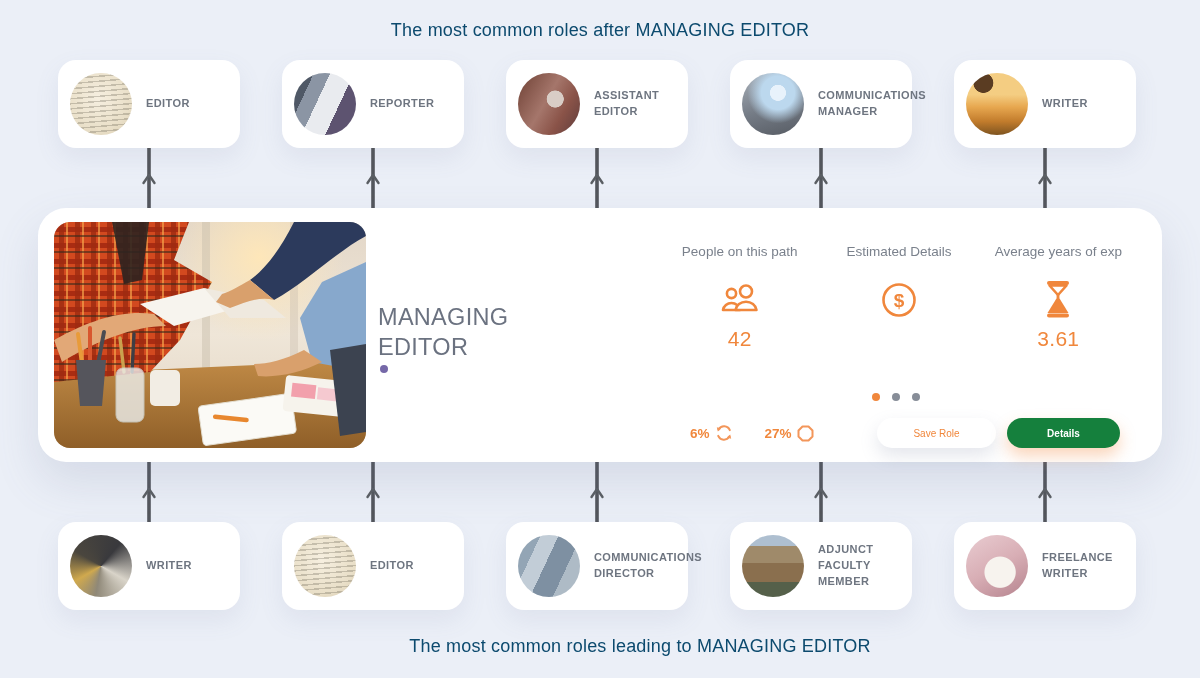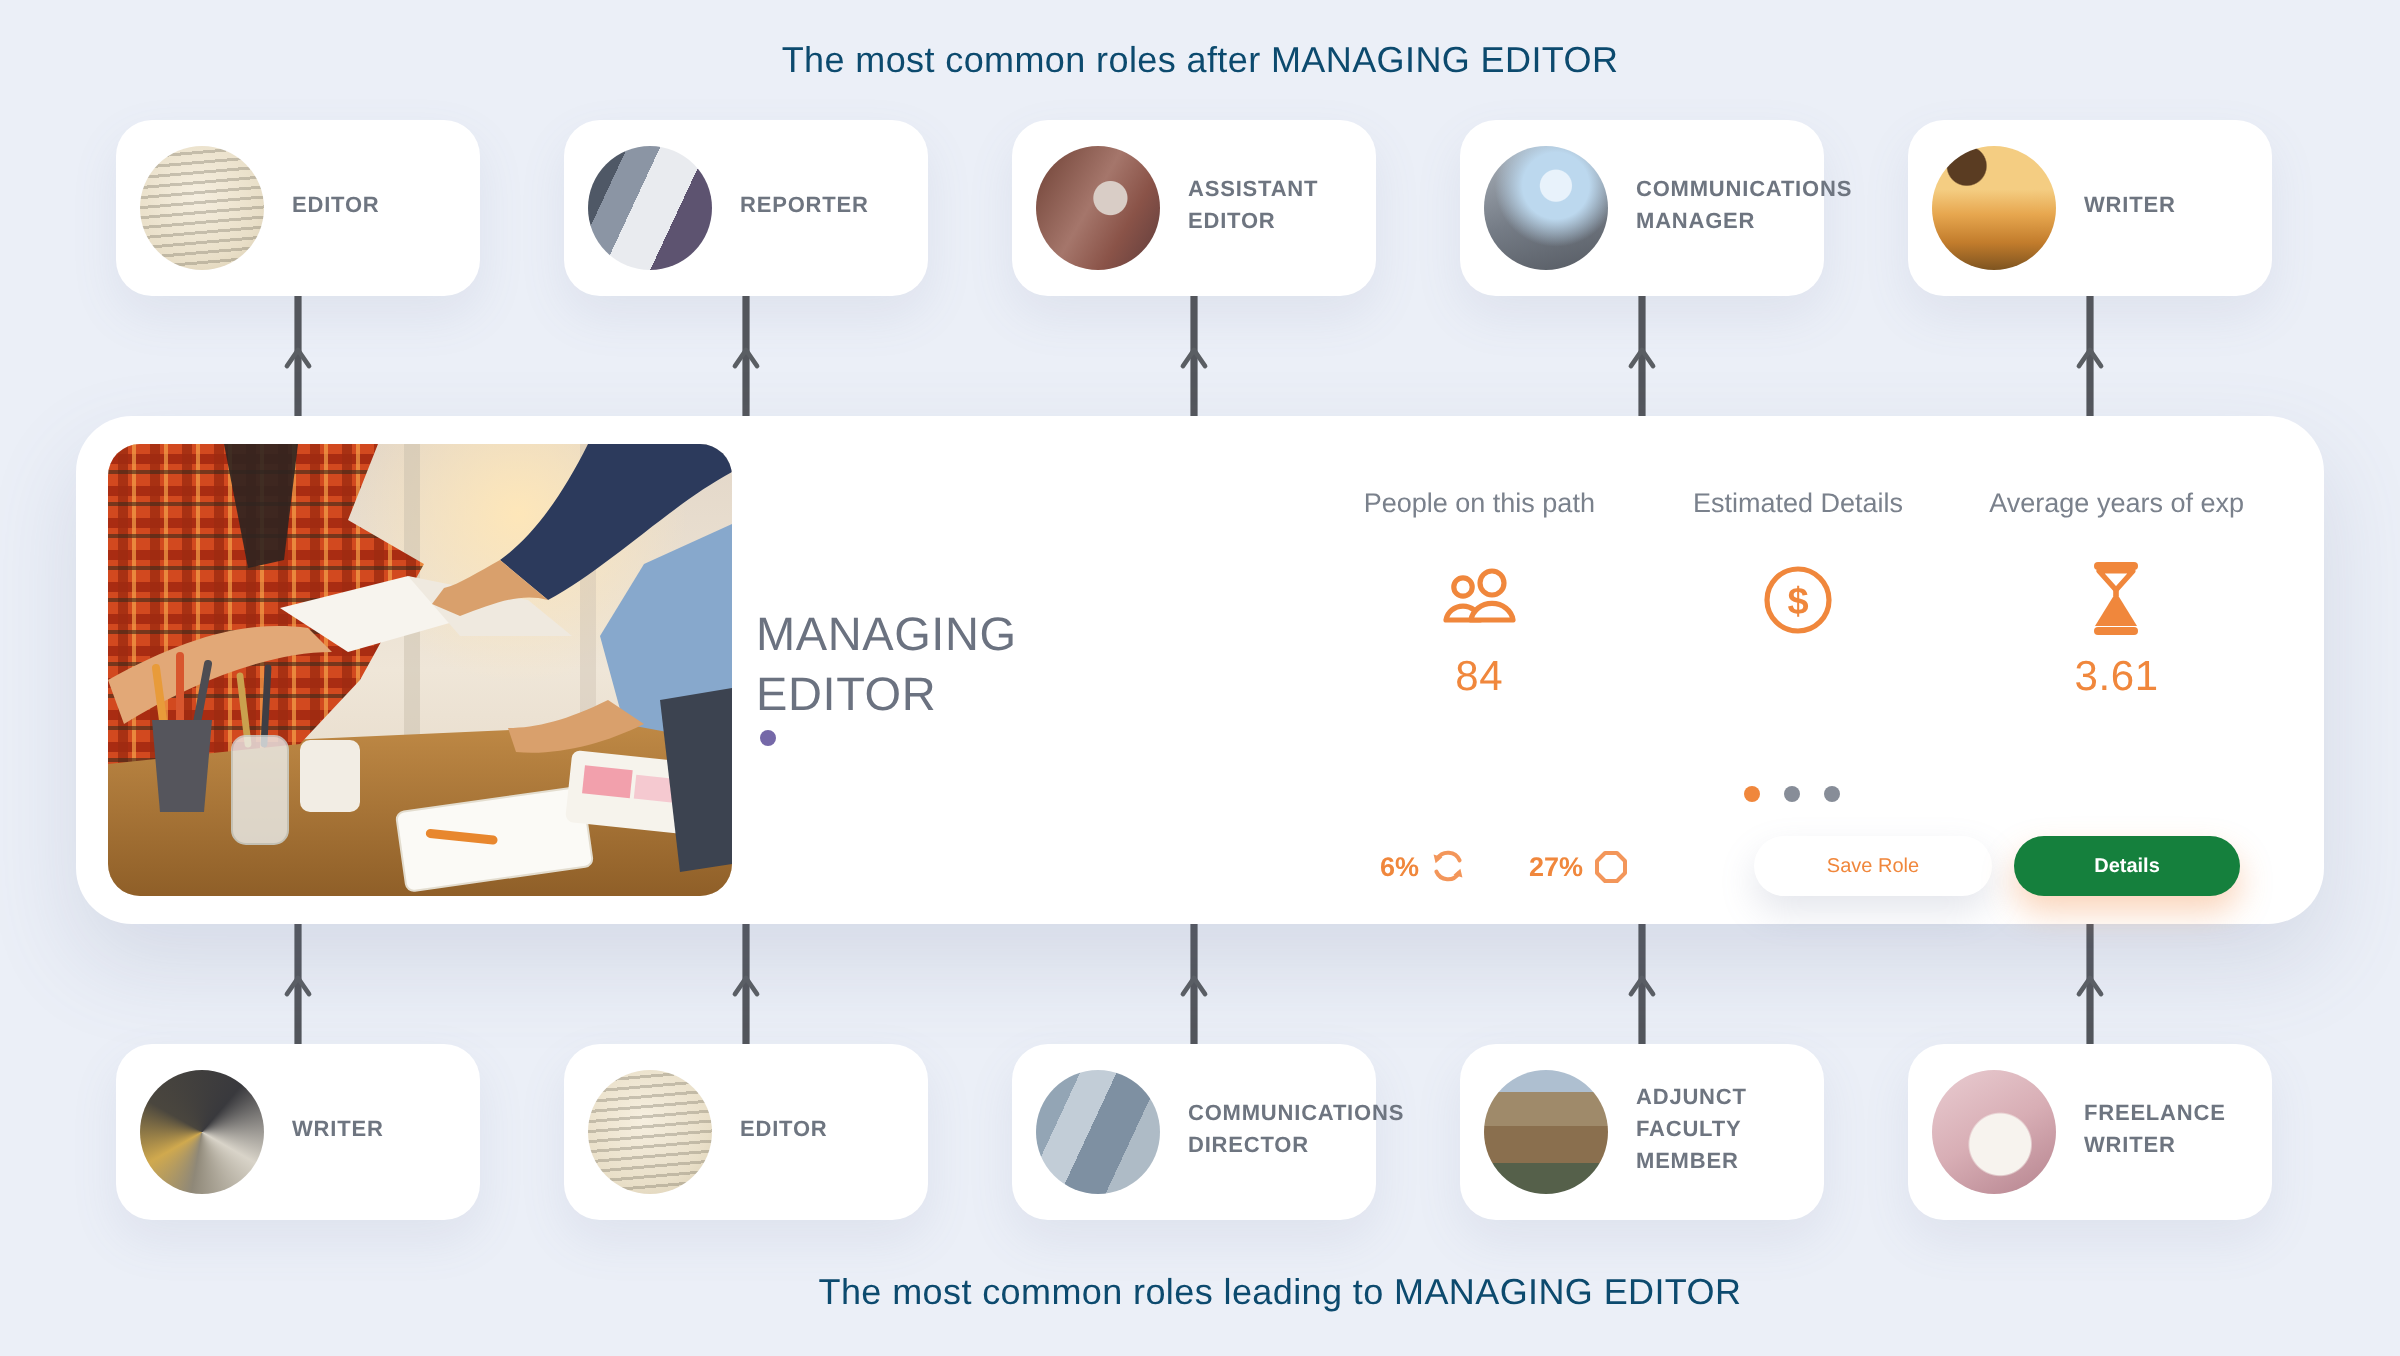--- a/index.html
+++ b/index.html
@@ -214,21 +214,21 @@
       <div class="stat-col">
         <div class="stat-label">People on this path</div>
         <div class="stat-icon">
           <svg width="40" height="34" viewBox="0 0 40 34" fill="none" stroke="#f0873c" stroke-width="2.6" stroke-linecap="round">
             <circle cx="11.5" cy="10.5" r="4.6"></circle>
             <path d="M3 27 a8.6 8.2 0 0 1 17 0 z" stroke-linejoin="round"></path>
             <circle cx="26" cy="8.5" r="6"></circle>
             <path d="M15.5 27 a10.6 9.6 0 0 1 21 0 z" fill="#ffffff" stroke-linejoin="round"></path>
           </svg>
         </div>
-        <div class="stat-value">84</div>
+        <div class="stat-value">42</div>
       </div>
       <div class="stat-col">
         <div class="stat-label">Estimated Details</div>
         <div class="stat-icon">
           <svg width="40" height="40" viewBox="0 0 40 40">
             <circle cx="20" cy="20" r="15.5" fill="none" stroke="#f0873c" stroke-width="2.6"></circle>
             <text x="20" y="27" text-anchor="middle" font-size="19" font-weight="bold" fill="#f0873c" font-family="inherit">$</text>
           </svg>
         </div>
       </div>

